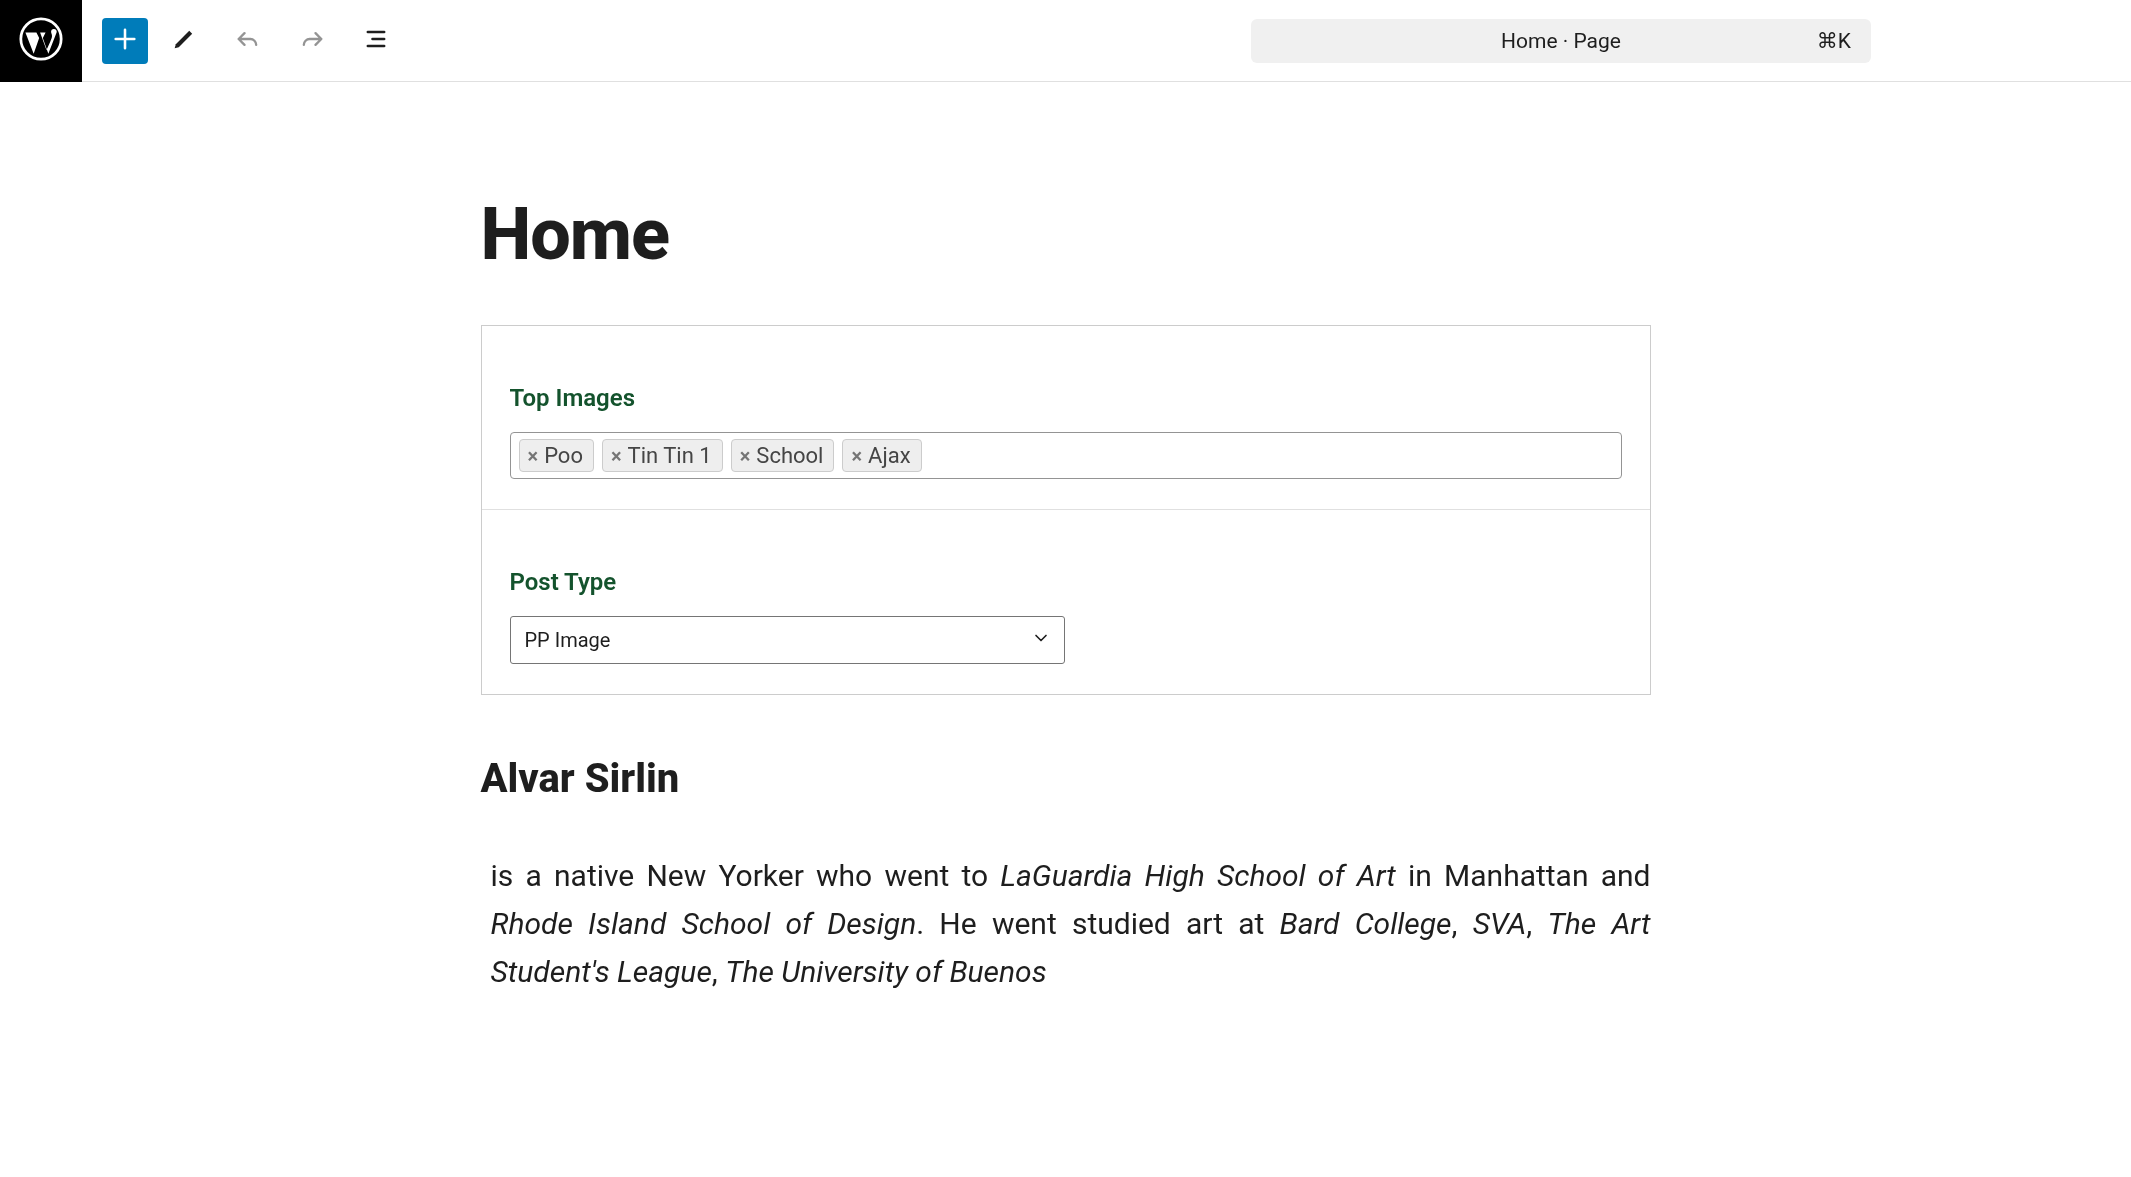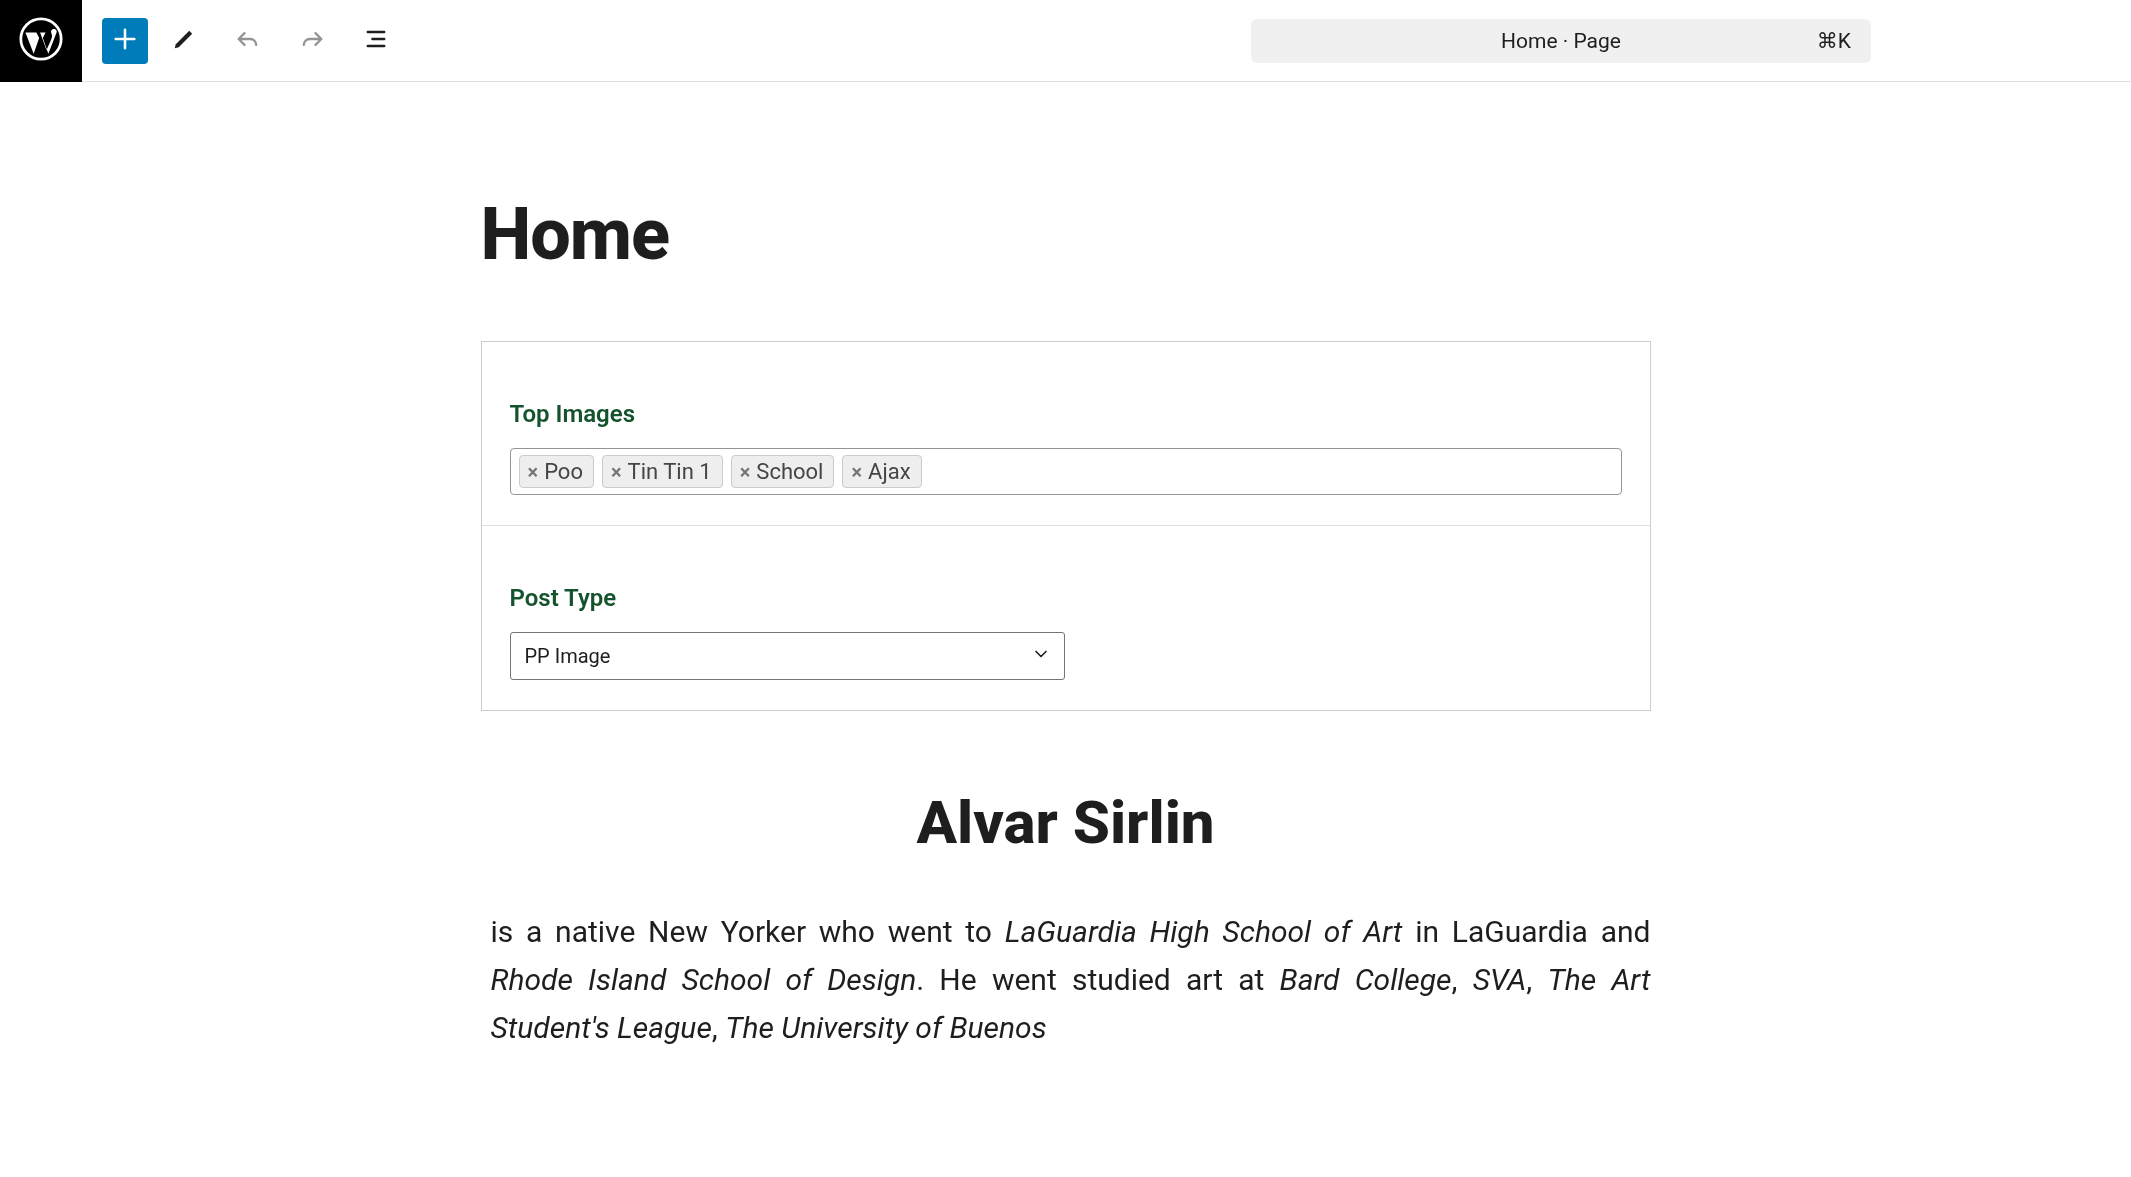--- a/index.html
+++ b/index.html
@@ -88,21 +88,21 @@
   
   .content-wrap {
     max-width: 1170px;
     margin: 0 auto;
     padding-top: 110px;
   }
   .page-title {
     font-size: 72px;
     font-weight: 800;
     letter-spacing: -1px;
-    margin-bottom: 64px;
+    margin-bottom: 48px;
   }
 
   .block-panel {
     border: 1px solid #ccc;
     background: #fff;
   }
   .panel-section {
     padding: 26px 28px 30px 28px;
     border-bottom: 1px solid #e0e0e0;
   }
@@ -163,24 +163,23 @@
   .select-caret {
     position: absolute;
     right: 14px;
     top: 50%;
     transform: translateY(-50%);
     pointer-events: none;
   }
   .select-caret svg { width: 20px; height: 20px; }
 
   .bio-heading {
-    font-size: 60px;
+    font-size: 40px;
     font-weight: 800;
-    text-align: center;
-    margin-top: 76px;
+    margin-top: 60px;
     margin-bottom: 50px;
   }
   .bio-text {
     font-size: 30px;
     line-height: 1.6;
     text-align: justify;
     padding-left: 10px;
     padding-right: 0;
   }
   .bio-text em { font-style: italic; }
@@ -281,15 +280,15 @@
               <path d="M6 9l6 6 6-6" stroke="#1e1e1e" stroke-width="2" fill="none" stroke-linecap="round" stroke-linejoin="round"></path>
             </svg>
         </span>
       </div>
     </div>
 
   </div>
 
   <h2 class="bio-heading">Alvar Sirlin</h2>
 
-  <p class="bio-text" id="bio-text"><span>is a native New Yorker who went to </span><em>LaGuardia High School of Art</em><span> in LaGuardia and </span><em>Rhode Island School of Design</em><span>. He went studied art at </span><em>Bard College</em><span>, </span><em>SVA</em><span>, </span><em>The Art Student's League</em><span>, </span><em>The University of Buenos</em></p>
+  <p class="bio-text" id="bio-text"><span>is a native New Yorker who went to </span><em>LaGuardia High School of Art</em><span> in Manhattan and </span><em>Rhode Island School of Design</em><span>. He went studied art at </span><em>Bard College</em><span>, </span><em>SVA</em><span>, </span><em>The Art Student's League</em><span>, </span><em>The University of Buenos</em></p>
 
 </div>
 
 </body></html>

